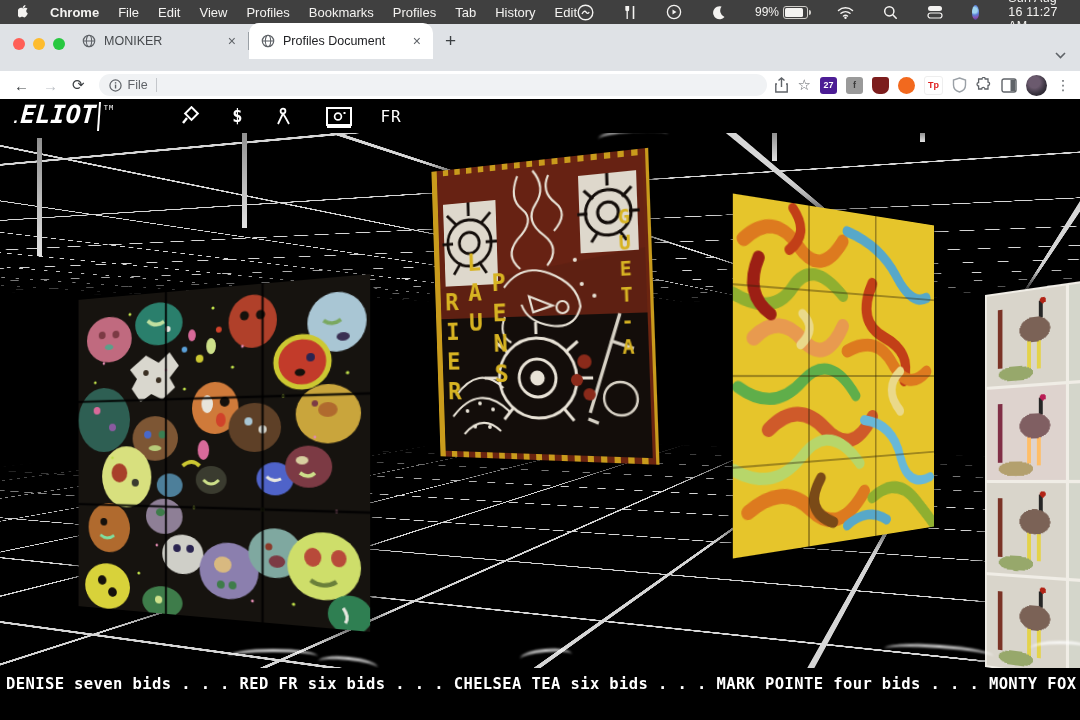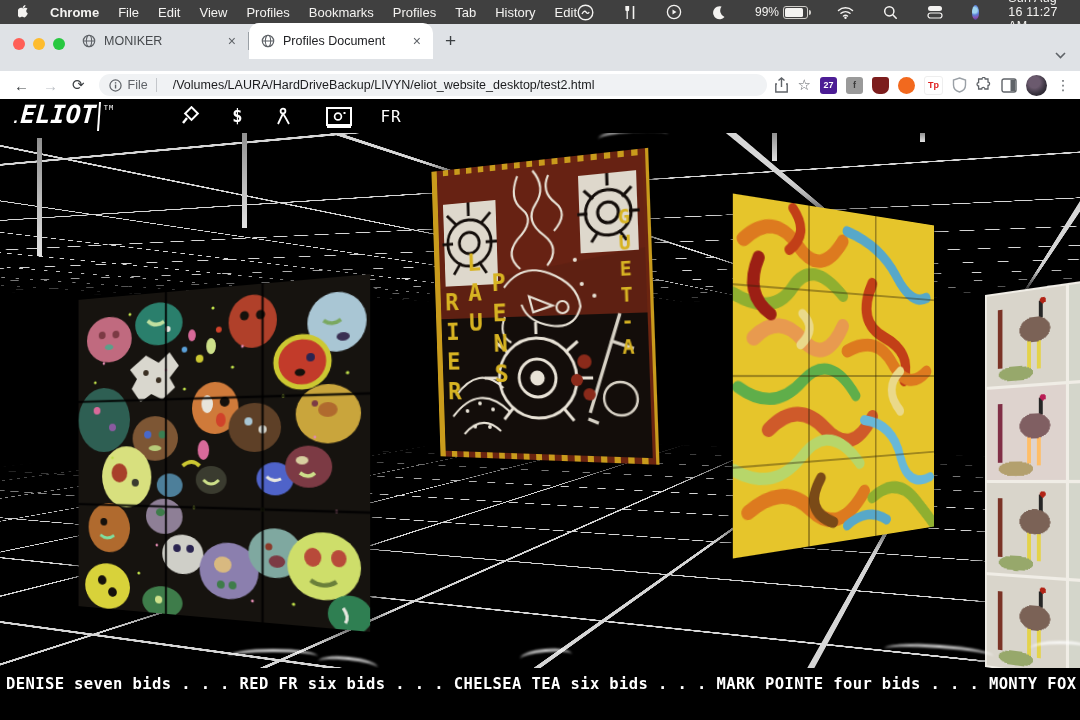--- a/index.html
+++ b/index.html
@@ -235,21 +235,20 @@
       <span class="disabled">→</span>
       <span>⟳</span>
     </div>
     <div class="omnibox">
       <svg width="13" height="13" viewBox="0 0 14 14">
           <circle cx="7" cy="7" r="6" fill="none" stroke="#5f6368" stroke-width="1.3"></circle>
           <rect x="6.3" y="6" width="1.5" height="4.2" fill="#5f6368"></rect>
           <rect x="6.3" y="3.4" width="1.5" height="1.5" fill="#5f6368"></rect>
         </svg>
       <span class="scheme">File</span>
-      <span class="path">/Volumes/LAURA/HardDriveBackup/LIVYN/eliot_website_desktop/test2.html</span>
     </div>
     <div class="tb-right">
       <svg width="15" height="16" viewBox="0 0 15 16">
           <path d="M7.5 1v9M4.5 3.5L7.5 1l3 2.5" fill="none" stroke="#5f6368" stroke-width="1.4"></path>
           <path d="M3 7H1.8v8h11.4V7H12" fill="none" stroke="#5f6368" stroke-width="1.4"></path>
         </svg>
       <span style="color:#5f6368;font-size:15px">☆</span>
       <span class="ext" style="background:#4c1d95">27</span>
       <span class="ext" style="background:#9a9a9a;color:#3a3a3a">f</span>
       <span class="ext" style="background:#7c1d1d;border-radius:3px 3px 7px 7px"></span>

